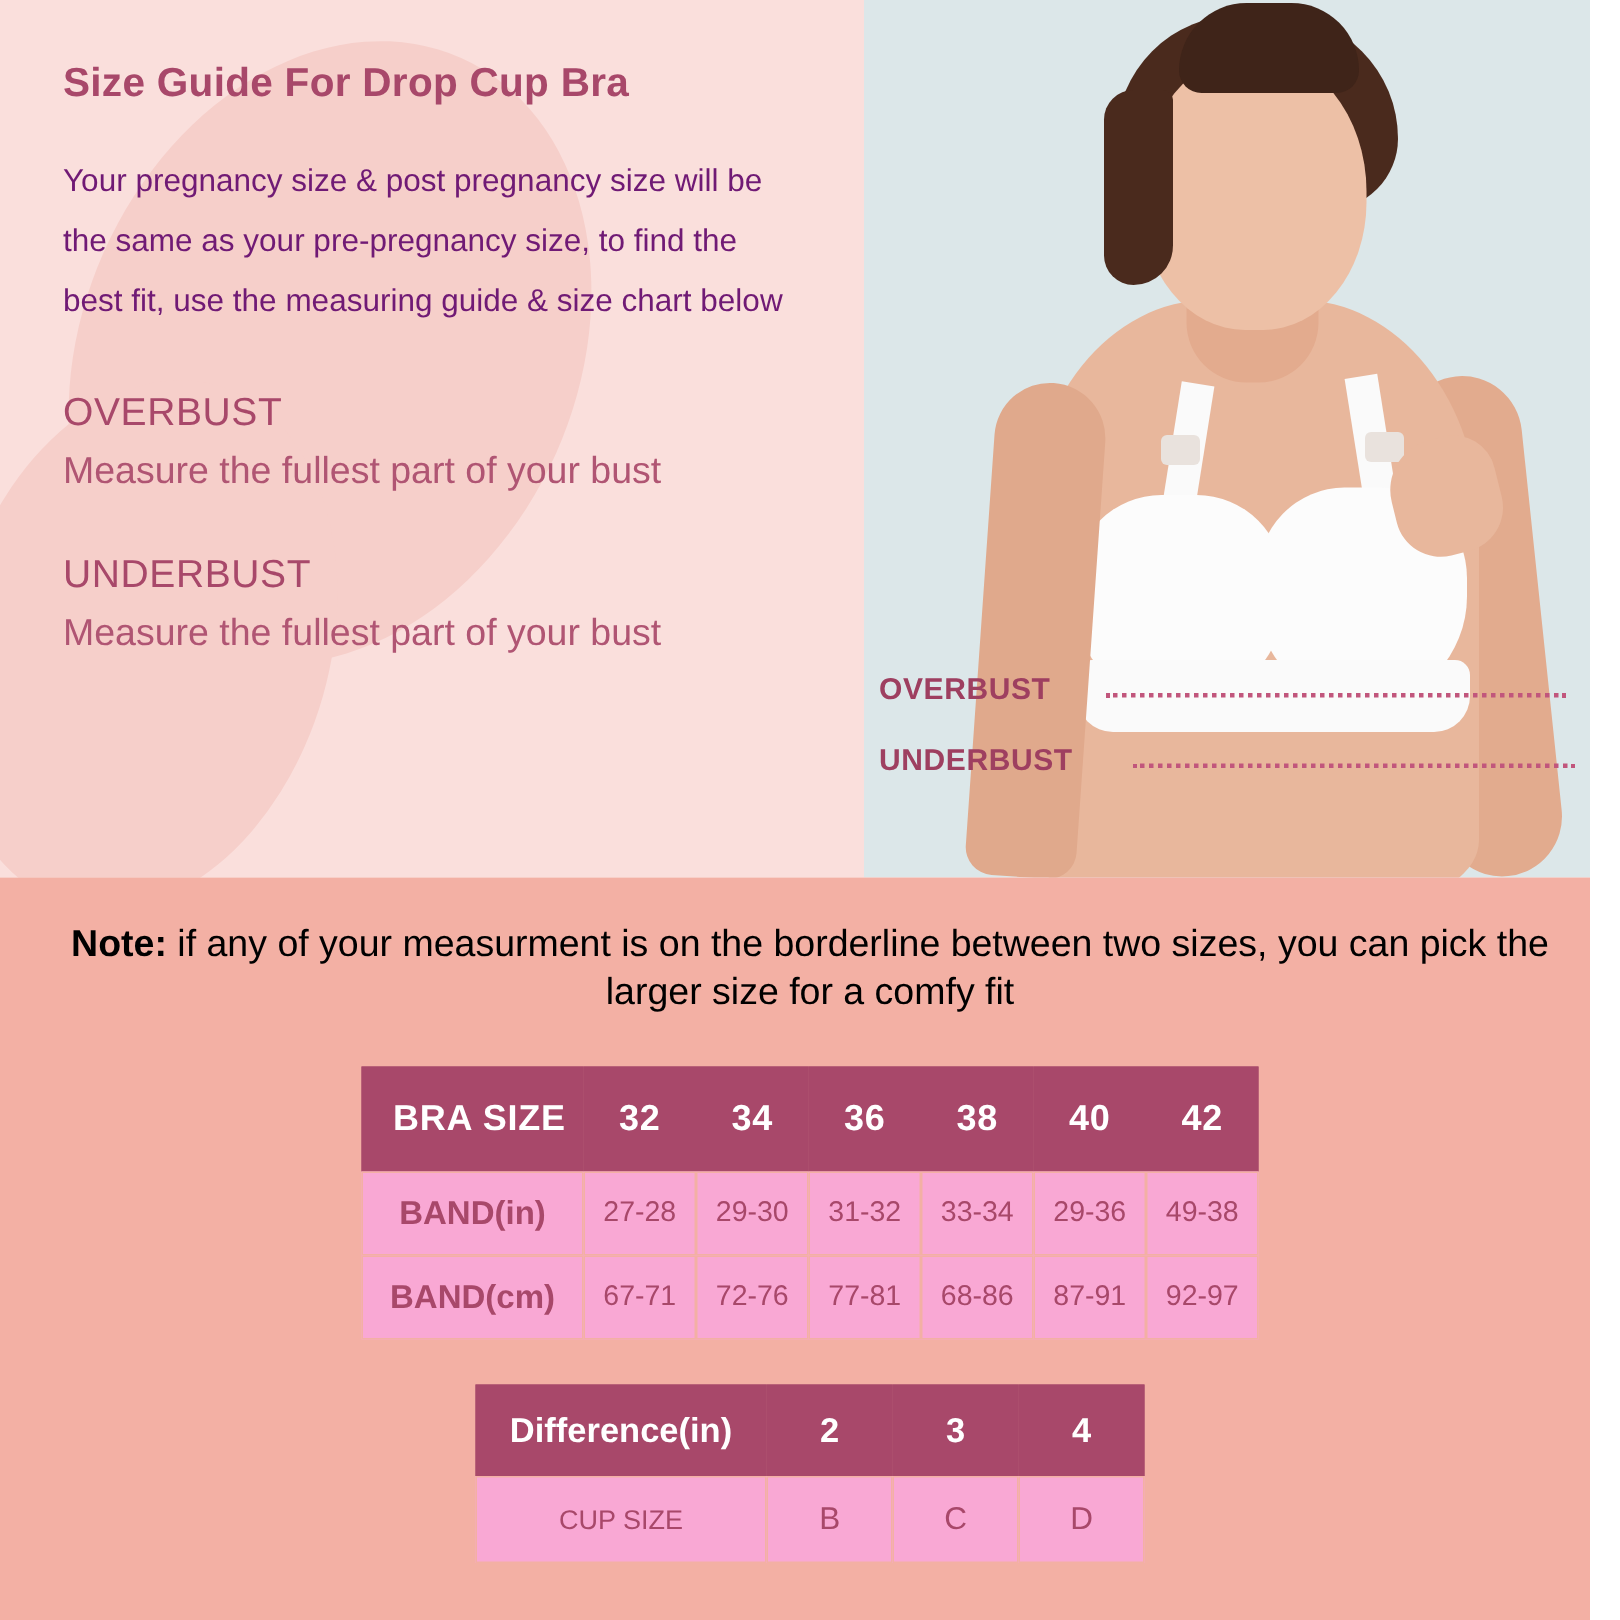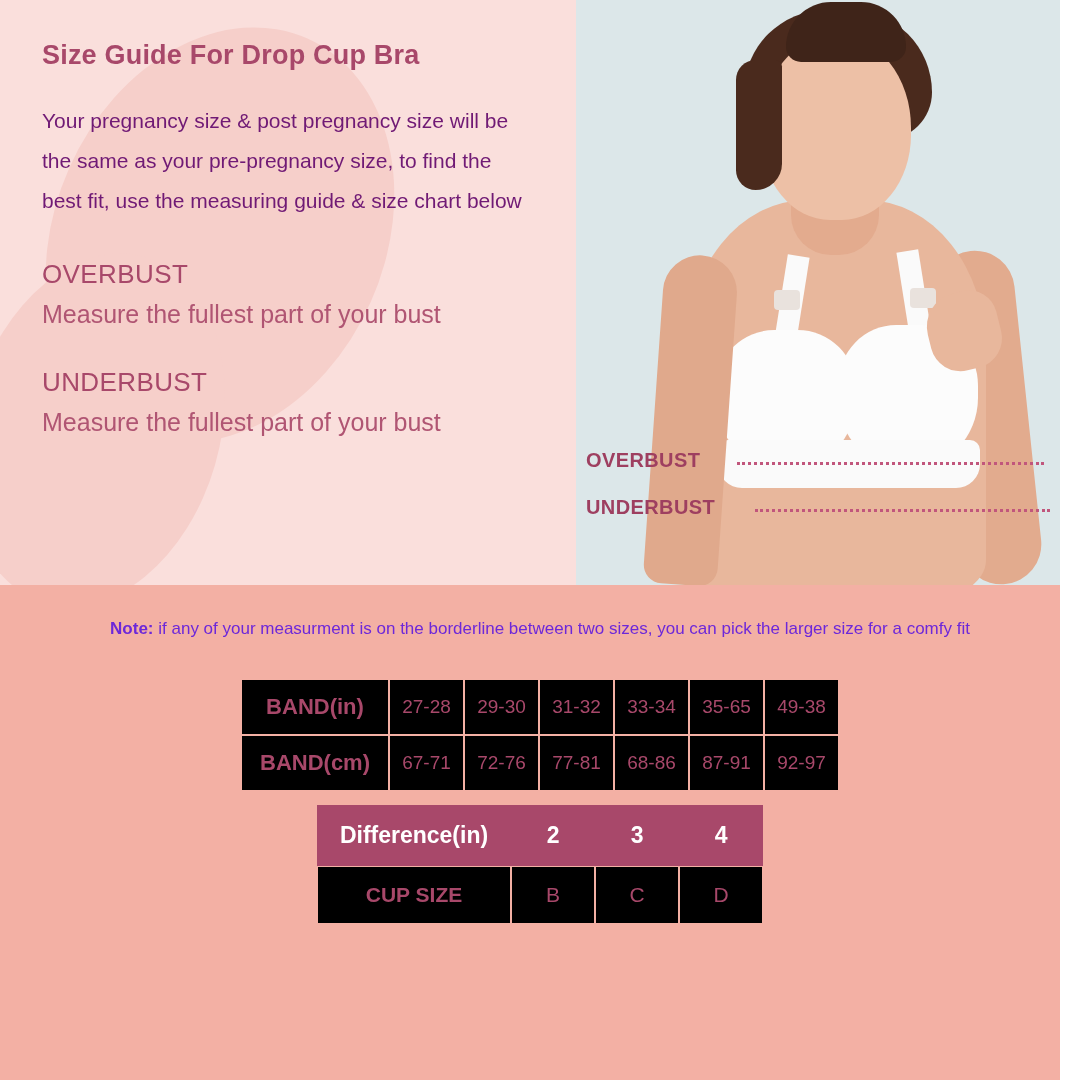--- a/index.html
+++ b/index.html
@@ -206,39 +206,39 @@
 
   
   .bottom {
     position: absolute;
     top: 585px; left: 0;
     width: 1080px; height: 495px;
     background: #f3b0a4;
     padding-top: 28px;
   }
   .note {
-    font-size: 17px;
-    color: #6d28d9;
+    font-size: 25px;
+    color: #000000;
     text-align: center;
     line-height: 32px;
     padding: 0 40px;
   }
   .note b { font-weight: bold; }
 
   .table-wrap {
     margin-top: 34px;
     display: flex;
     justify-content: center;
   }
   table {
     border-collapse: separate;
     border-spacing: 0;
   }
   td {
-    background: #000000;
+    background: #f9a8d4;
     border: 1px solid #f3b0a4;
     text-align: center;
     color: #a8486a;
   }
   .size-table td.rowhead {
     font-size: 22px;
     font-weight: bold;
     padding: 14px 18px;
     min-width: 140px;
   }
@@ -257,21 +257,21 @@
     font-size: 24px;
   }
   .size-table td.val {
     font-size: 19px;
     padding: 16px 8px;
     min-width: 75px;
     font-weight: 400;
   }
 
   .cup-wrap {
-    margin-top: 14px;
+    margin-top: 30px;
     display: flex;
     justify-content: center;
   }
   .cup-table td {
     font-size: 21px;
   }
   .cup-table tr.header td {
     background: #a8486a;
     color: #fff;
     font-weight: bold;
@@ -279,22 +279,22 @@
     border-color: #a8486a;
   }
   .cup-table tr.header td.rowhead {
     font-size: 23px;
     min-width: 180px;
     padding-left: 22px;
     padding-right: 22px;
   }
   .cup-table tr.header td.val { min-width: 84px; font-size: 23px; }
   .cup-table tr.body td.rowhead {
-    font-weight: bold;
-    font-size: 21px;
+    font-weight: normal;
+    font-size: 18px;
     padding: 16px 10px;
   }
   .cup-table tr.body td.val {
     font-size: 21px;
     padding: 16px 10px;
     font-weight: 400;
   }
 </style>
 </head>
 <body>
@@ -346,27 +346,36 @@
   </div>
 
   <div class="bottom">
     <div class="note">
       <b>Note:</b><span> if any of your measurment is on the borderline between two sizes, you can pick the larger size for a comfy fit</span>
     </div>
 
     <div class="table-wrap">
       <table class="size-table">
         <tbody>
+            <tr class="header">
+          <td class="rowhead">BRA SIZE</td>
+          <td class="val">32</td>
+          <td class="val">34</td>
+          <td class="val">36</td>
+          <td class="val">38</td>
+          <td class="val">40</td>
+          <td class="val">42</td>
+        </tr>
         <tr class="body">
           <td class="rowhead">BAND(in)</td>
           <td class="val">27-28</td>
           <td class="val">29-30</td>
           <td class="val">31-32</td>
           <td class="val">33-34</td>
-          <td class="val">35-65</td>
+          <td class="val">29-36</td>
           <td class="val">49-38</td>
         </tr>
         <tr class="body">
           <td class="rowhead">BAND(cm)</td>
           <td class="val">67-71</td>
           <td class="val">72-76</td>
           <td class="val">77-81</td>
           <td class="val">68-86</td>
           <td class="val">87-91</td>
           <td class="val">92-97</td>

